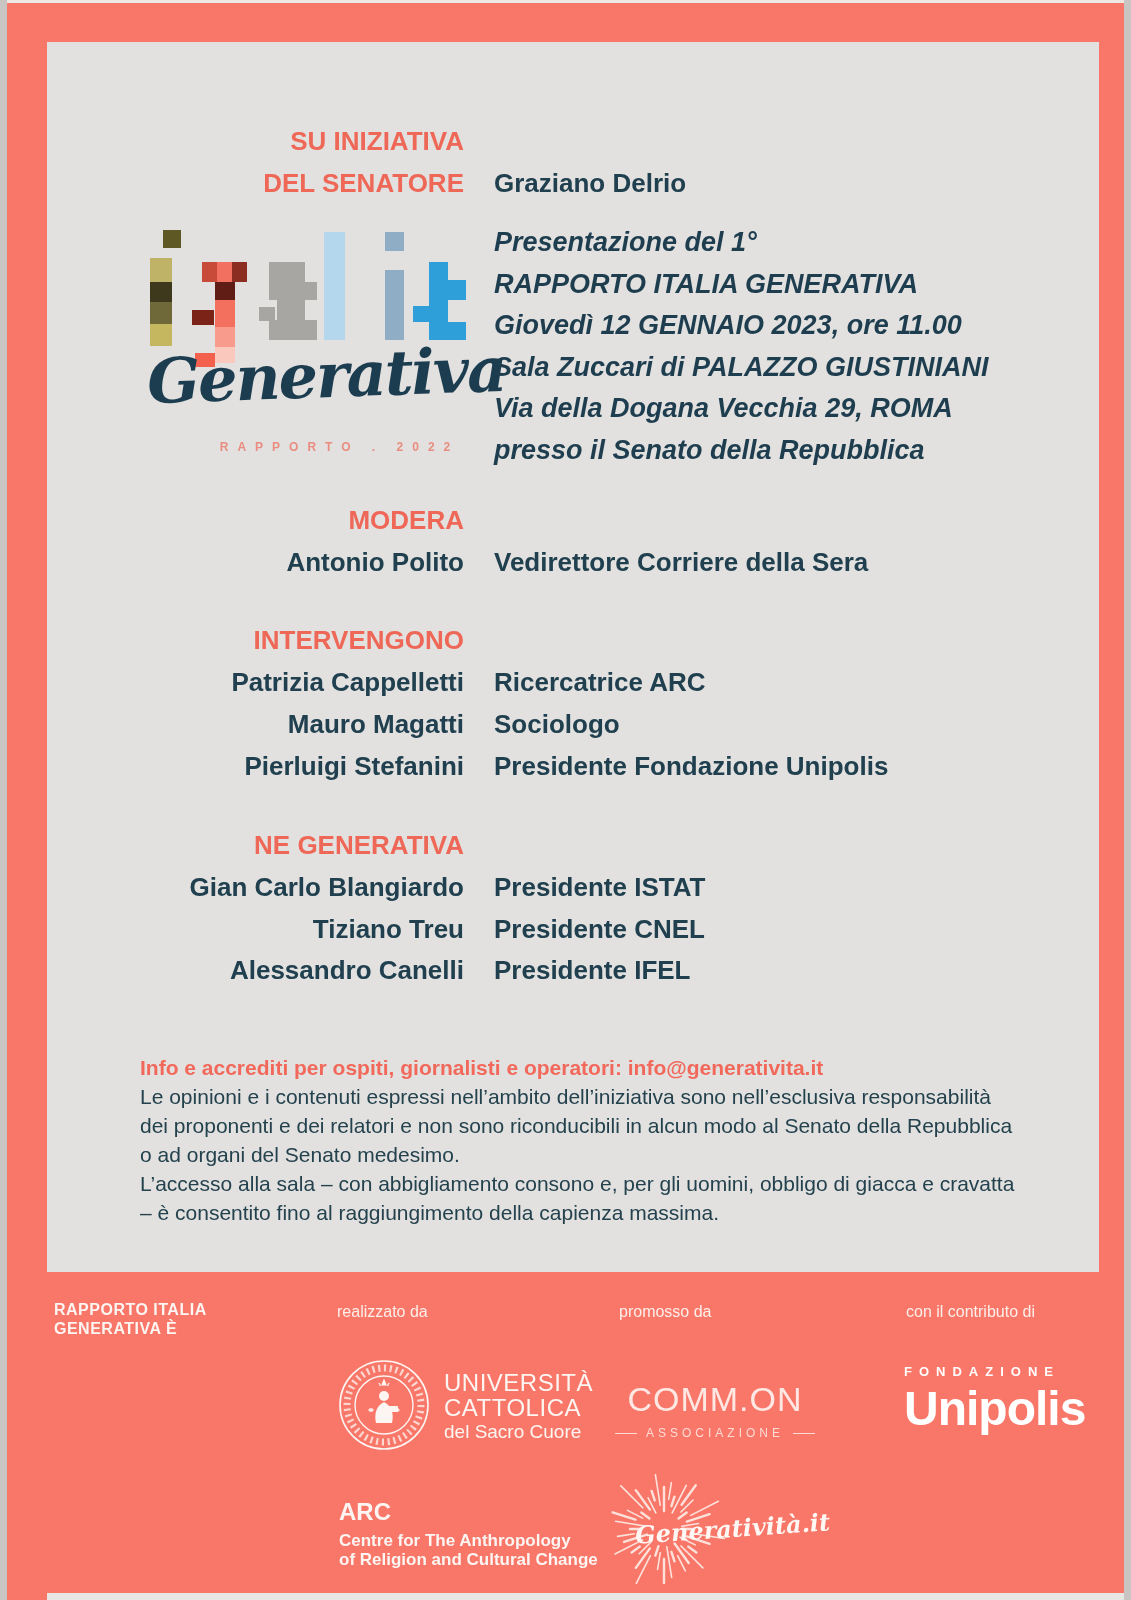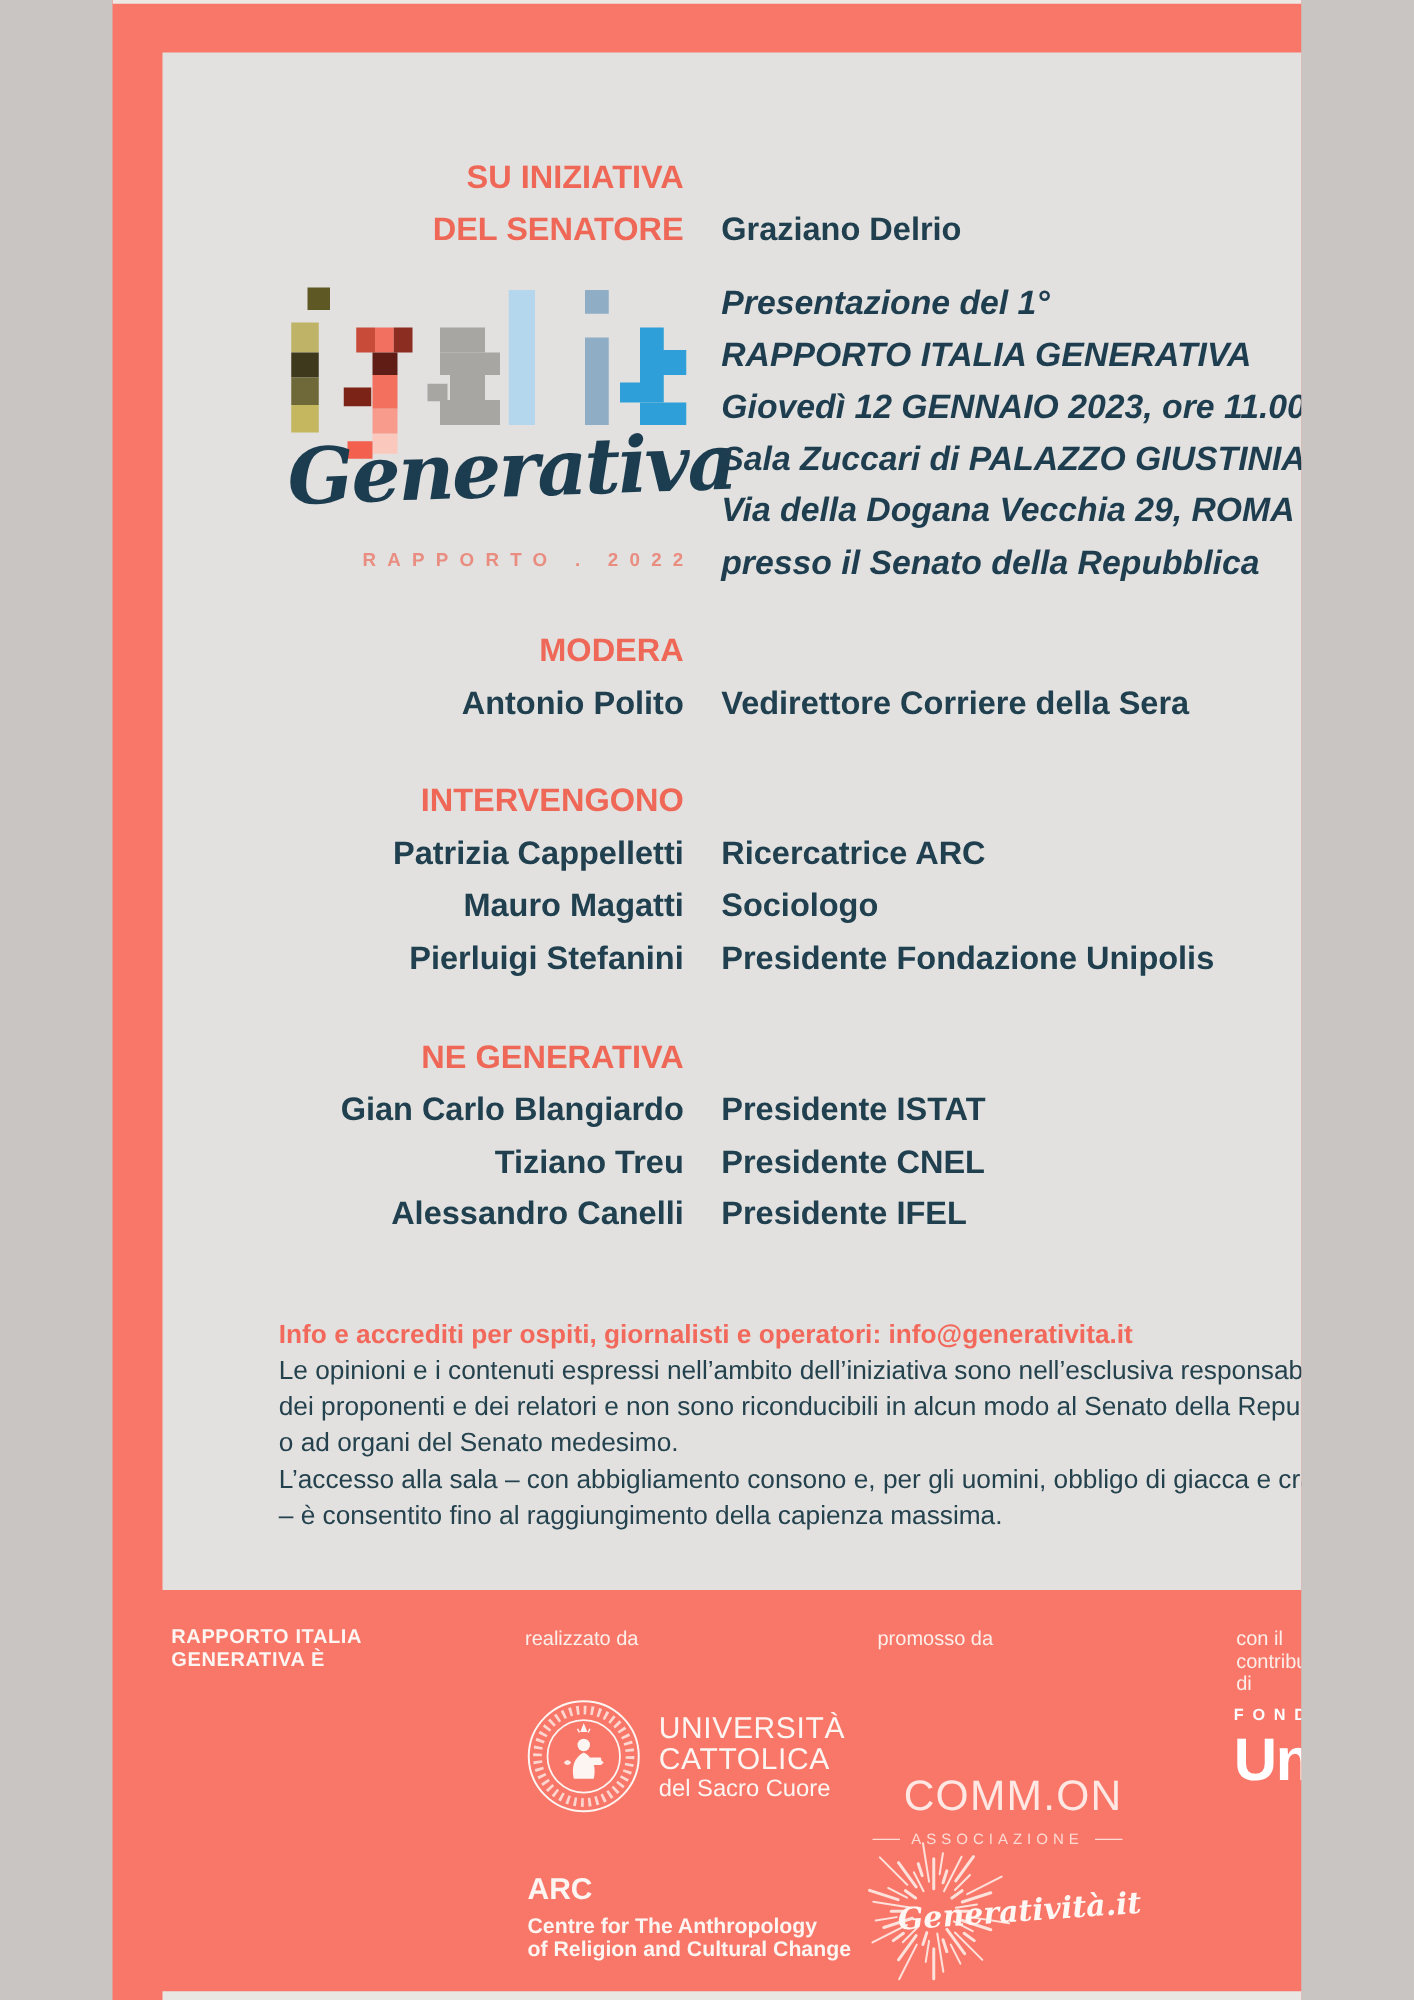--- a/index.html
+++ b/index.html
@@ -1,49 +1,49 @@
 <!DOCTYPE html>
 <html><head>
 <meta charset="utf-8">
 <style>
   html,body{margin:0;padding:0;background:#c9c5c2;}
-  .page{position:relative;width:951px;height:1600px;margin:0 auto;background:#F87769;overflow:hidden;
+  .page{position:relative;width:1117px;height:1600px;margin:0 auto;background:#F87769;overflow:hidden;
         font-family:"Liberation Sans","DejaVu Sans",sans-serif;}
   .top-strip{position:absolute;left:0;top:0;width:1131px;height:3px;background:#EDE8E4;}
   .bottom-strip{position:absolute;left:40px;top:1593px;width:1091px;height:7px;background:#E9E7E4;}
   .panel{position:absolute;left:40px;top:42px;width:1052px;height:1230px;background:#E2E1DF;}
 
   
   .row{position:absolute;left:0;width:1052px;}
   .lbl{position:absolute;left:0;width:417px;text-align:right;font-weight:bold;font-size:26px;color:#EE6757;white-space:nowrap;}
   .name{position:absolute;left:0;width:417px;text-align:right;font-weight:bold;font-size:26px;color:#20404F;white-space:nowrap;}
   .val{position:absolute;left:447px;font-weight:bold;font-size:26px;color:#20404F;white-space:nowrap;}
 
   .event-block{position:absolute;left:447px;top:180px;font-style:italic;}
   .event-line{font-weight:bold;font-size:27px;line-height:41.5px;color:#1E3E50;white-space:nowrap;}
 
   .logo-mosaic{position:absolute;left:103px;top:182px;width:330px;height:150px;}
   .logo-script{position:absolute;left:100px;top:296px;width:420px;color:#1C3C50;
                font-family:"DejaVu Serif","Liberation Serif",serif;font-style:italic;font-weight:bold;
                font-size:62px;letter-spacing:-2px;transform:rotate(-2deg);}
   .logo-tagline{position:absolute;left:160px;top:398px;width:265px;text-align:center;color:#E98D80;
-                font-weight:bold;font-size:15px;letter-spacing:9px;white-space:nowrap;}
+                font-weight:bold;font-size:12px;letter-spacing:9px;white-space:nowrap;}
 
   .info{position:absolute;left:93px;top:1011px;width:884px;font-size:21px;line-height:29px;color:#24424E;font-weight:500;}
   .info-contact{color:#F2695B;font-weight:bold;}
   .info p{margin:0;}
 
   
   .ft-intro{position:absolute;left:47px;top:1300px;color:#FDF5F2;font-weight:bold;font-size:16px;line-height:19px;letter-spacing:0.5px;}
   .ft-label{position:absolute;top:1303px;color:#FCEFEA;font-size:16px;}
   .uc-seal{position:absolute;left:330px;top:1358px;}
   .uc-text{position:absolute;left:437px;top:1370px;color:#FDF5F2;}
   .uc-l1,.uc-l2{font-size:24px;line-height:25px;letter-spacing:0.5px;font-weight:500;}
   .uc-l3{font-size:19px;line-height:23px;font-weight:400;}
-  .common{position:absolute;left:608px;top:1420px;width:200px;text-align:right;color:rgba(255,241,237,0.93);}
+  .common{position:absolute;left:608px;top:1382px;width:200px;text-align:center;color:rgba(255,241,237,0.93);}
   .common-name{font-size:34px;letter-spacing:1px;font-weight:300;line-height:34px;}
   .common-sub{margin-top:10px;display:flex;align-items:center;justify-content:center;gap:9px;font-size:12px;letter-spacing:4px;color:rgba(255,236,231,0.85);}
   .common-sub .dash{display:inline-block;width:34px;height:1px;background:rgba(255,236,231,0.85);}
   .unipolis{position:absolute;left:897px;top:1364px;color:#FFFFFF;}
   .unipolis-over{font-size:13px;font-weight:bold;letter-spacing:7px;}
   .unipolis-name{font-size:48px;font-weight:bold;letter-spacing:-1px;margin-top:2px;}
   .arc{position:absolute;left:332px;top:1496px;color:#FDF5F2;}
   .arc-name{font-size:24px;font-weight:bold;line-height:32px;}
   .arc-sub{margin-top:3px;font-size:17px;font-weight:bold;line-height:19px;}
   .gen-logo{position:absolute;left:595px;top:1467px;width:124px;height:124px;}

